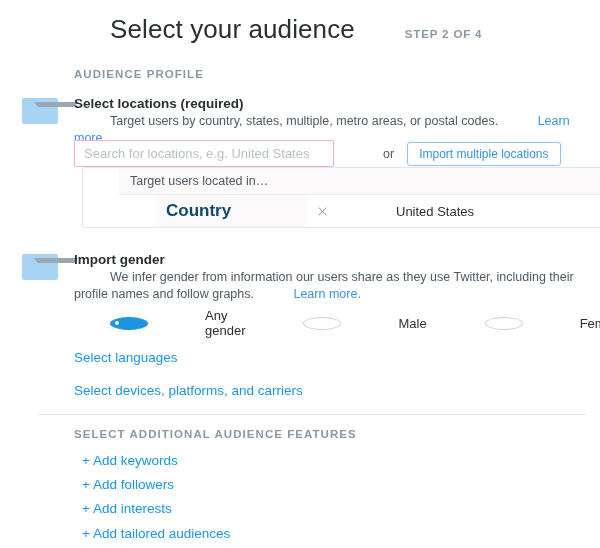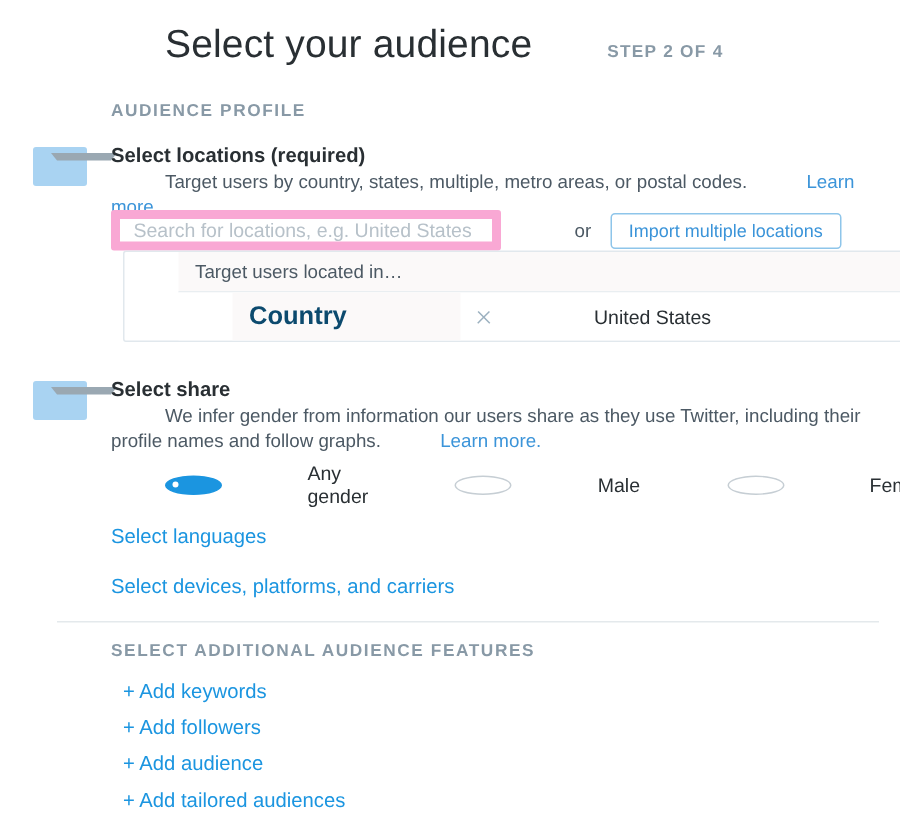--- a/index.html
+++ b/index.html
@@ -103,21 +103,21 @@
   .search-row {
     position: absolute;
     left: 38px;
     top: 140px;
     display: flex;
     align-items: center;
   }
   .search-input {
     width: 260px;
     height: 27px;
-    border: 6px solid #f9a8d4;
+    border: 1px solid #f9a8d4;
     border-radius: 2px;
     padding: 0 9px;
     font-size: 13px;
     font-family: "Liberation Sans", sans-serif;
     color: #292f33;
     background: #ffffff;
     outline: none;
   }
   .search-input::placeholder { color: #b7c1c9; }
   .or-text {
@@ -317,21 +317,21 @@
       <div class="loc-cell-value">
         <span class="x-icon"></span>
         <span>United States</span>
       </div>
     </div>
   </div>
 
   <div class="group" id="group-gender">
     <div class="group-bar"></div>
     <div class="chevron"></div>
-    <div class="group-title">Select share</div>
+    <div class="group-title">Import gender</div>
     <div class="group-desc">
       <span>We infer gender from information our users share as they use Twitter, including their profile names and follow graphs.</span>
       <a class="link">Learn more.</a>
     </div>
   </div>
 
   <div class="radio-row">
     <div class="radio-opt selected">
       <span class="radio-mark"></span>
       <span>Any gender</span>
@@ -348,16 +348,16 @@
 
   <a class="section-link" id="link-languages">Select languages</a>
   <a class="section-link" id="link-devices">Select devices, platforms, and carriers</a>
 
   <div class="divider"></div>
 
   <div class="eyebrow" id="additional-features-heading">SELECT ADDITIONAL AUDIENCE FEATURES</div>
 
   <a class="add-link" id="add-keywords">+ Add keywords</a>
   <a class="add-link" id="add-followers">+ Add followers</a>
-  <a class="add-link" id="add-interests">+ Add audience</a>
+  <a class="add-link" id="add-interests">+ Add interests</a>
   <a class="add-link" id="add-tailored">+ Add tailored audiences</a>
 
 </div>
 
 </body></html>

